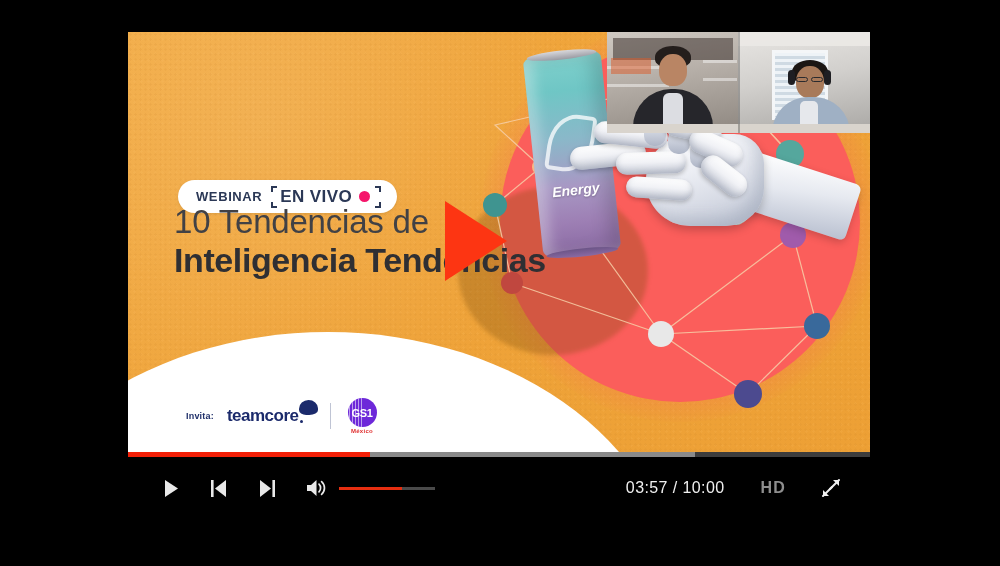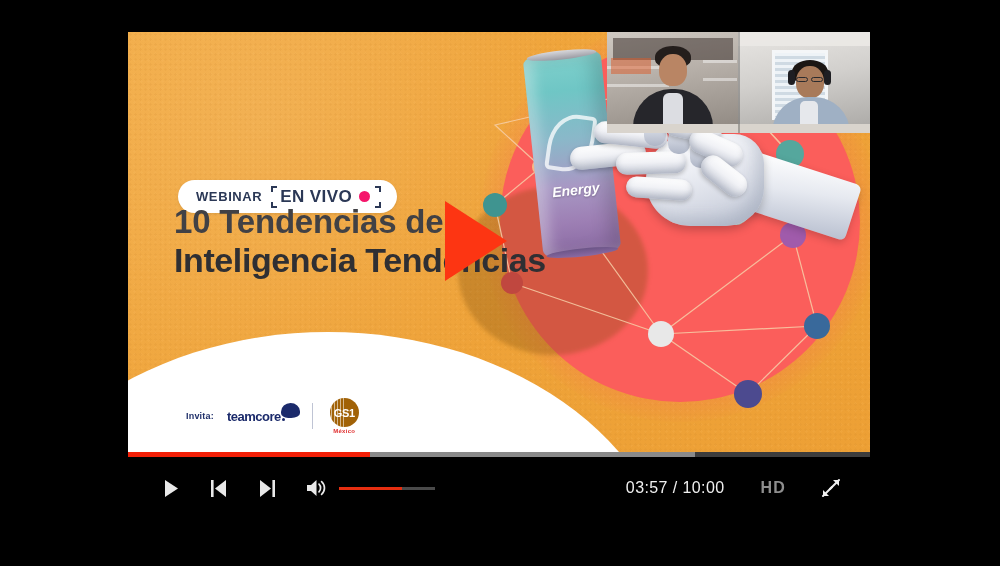--- a/index.html
+++ b/index.html
@@ -133,21 +133,21 @@
 
   
   .headline {
     position: absolute;
     left: 46px;
     top: 172px;
     width: 420px;
     color: #3a3a3c;
     line-height: 1.08;
   }
-  .hl-1 { font-size: 33px; font-weight: 700; color: #414145; letter-spacing: -.2px; }
+  .hl-1 { font-size: 33px; font-weight: 400; color: #414145; letter-spacing: -.2px; }
   .hl-2 { font-size: 34px; font-weight: bold; color: #2f2f33; letter-spacing: -.4px; margin-top: 2px; }
   .hl-3 { font-size: 33px; font-weight: 300; color: #414145; letter-spacing: -.2px; margin-top: 2px; }
 
   
   .footer-curve {
     position: absolute;
     left: -150px;
     bottom: -150px;
     width: 700px;
     height: 270px;
@@ -158,37 +158,37 @@
   .logos {
     position: absolute;
     left: 58px;
     bottom: 18px;
     display: flex;
     align-items: center;
     gap: 13px;
   }
   .invita-txt { font-size: 9px; font-weight: bold; color: #20306a; letter-spacing: .2px; }
   .teamcore-wrap { position: relative; display: flex; align-items: flex-end; }
-  .teamcore-txt { font-size: 13px; font-weight: bold; color: #1b2a6b; letter-spacing: -.5px; }
+  .teamcore-txt { font-size: 17px; font-weight: bold; color: #1b2a6b; letter-spacing: -.5px; }
   .tc-blob {
     position: absolute;
     right: -15px; top: -6px;
     width: 19px; height: 15px;
     background: #1b2a6b;
     border-radius: 60% 60% 55% 45% / 70% 65% 40% 40%;
   }
   .tc-dot { width: 3px; height: 3px; background: #1b2a6b; border-radius: 50%; margin: 0 0 3px 1px; }
   .logo-div { width: 1px; height: 26px; background: #bfc4d4; margin: 0 4px 0 14px; }
 
   .gs1 { display: flex; flex-direction: column; align-items: center; }
   .gs1-circle {
     position: relative;
     width: 29px; height: 29px;
     border-radius: 50%;
-    background: #a16207;
+    background: #6d28d9;
     overflow: hidden;
     display: flex; align-items: center; justify-content: center;
   }
   .gs1-bars {
     position: absolute;
     left: 1px; top: 0; bottom: 0; width: 15px;
     background: repeating-linear-gradient(90deg,
       rgba(255,255,255,.55) 0px, rgba(255,255,255,.55) 1px,
       rgba(27,42,107,0) 1px, rgba(27,42,107,0) 3px);
   }

